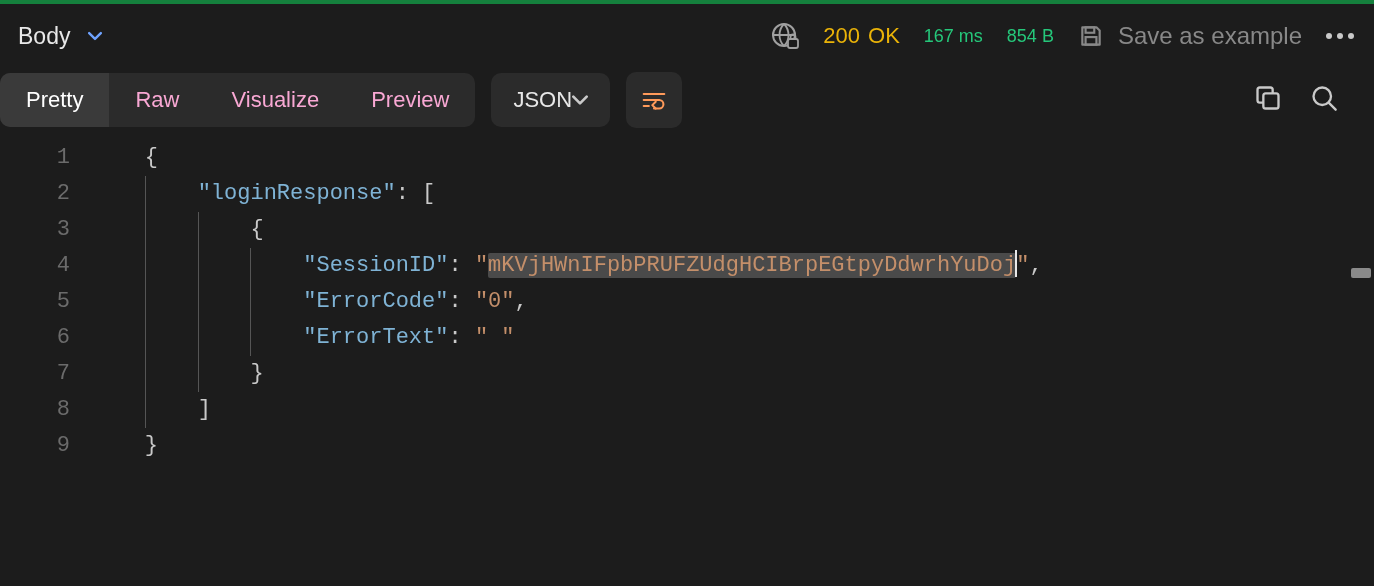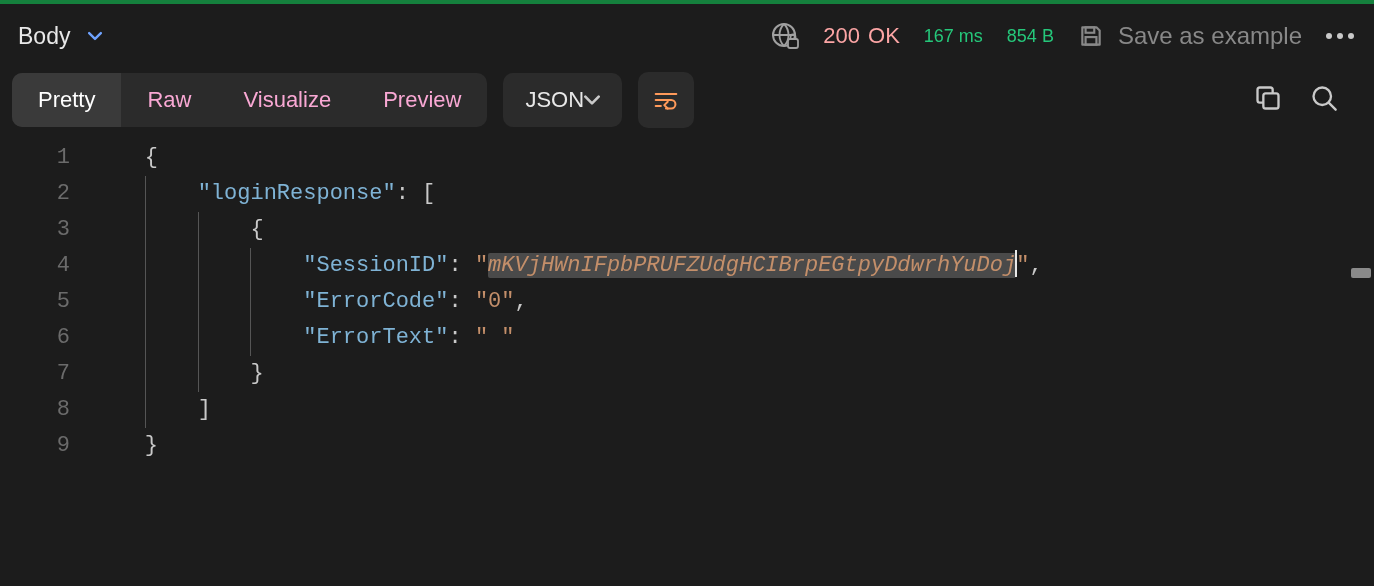--- a/index.html
+++ b/index.html
@@ -23,30 +23,30 @@
   .body-select {
     display: flex; align-items: center; gap: 18px;
     color: #e8e8e8; font-size: 23px; font-weight: 400;
     cursor: pointer;
   }
   .chevron-down {
     width: 14px; height: 14px; display: inline-block;
   }
   .right-group { display: flex; align-items: center; gap: 24px; }
   .net-icon { width: 28px; height: 28px; color: #a0a0a0; }
-  .status { font-size: 22px; color: #fca5a5; display: inline-flex; gap: 8px; }
+  .status { font-size: 22px; color: #eab308; display: inline-flex; gap: 8px; }
   .time, .size { font-size: 18px; color: #25c77a; }
   .save-group { display: flex; align-items: center; gap: 14px; color: #888; cursor: pointer; }
   .save-label { font-size: 24px; color: #888; }
   .disk-icon { width: 26px; height: 26px; color: #888; }
   .more-icon { width: 30px; height: 10px; color: #a0a0a0; cursor: pointer; display:flex; gap:5px; align-items:center; }
   .more-icon span { width:6px; height:6px; border-radius:50%; background:#c9c9c9; display:block; }
 
   .tabbar {
-    display: flex; align-items: center; padding: 8px 16px 10px 12px; gap: 16px;
+    display: flex; align-items: center; padding: 8px 16px 10px 0; gap: 16px;
   }
   .view-seg {
     display: flex; background: #2b2b2b; border-radius: 10px; overflow: hidden;
   }
   .seg-item {
     padding: 14px 26px; font-size: 22px; color: #f9a8d4; cursor: pointer;
   }
   .seg-item.active { background: #3a3a3a; color: #ffffff; }
   .format-select {
     display: flex; align-items: center; 
@@ -84,21 +84,21 @@
   .guide {
     border-left: 1px solid #555;
     display: inline-block;
     height: 36px;
     vertical-align: top;
     margin-right: -1px;
   }
   .punct { color: #c9c9c9; }
   .key { color: #7fb3d5; }
   .str { color: #c48f6a; }
-  .sel { background: #4a4a4a; border-radius:2px;font-style:italic; }
+  .sel { background: #4a4a4a; border-radius:2px; }
   .cursor {
     display:inline-block; width:2px; height:27px; background:#e8e8e8;
     vertical-align: middle; margin-left:-1px; margin-right:-1px;
     position:relative; top:-2px;
   }
 
   .scroll-gutter {
     position:absolute; top:0; right:0; width:26px; height:100%;
   }
   .scroll-mark {

